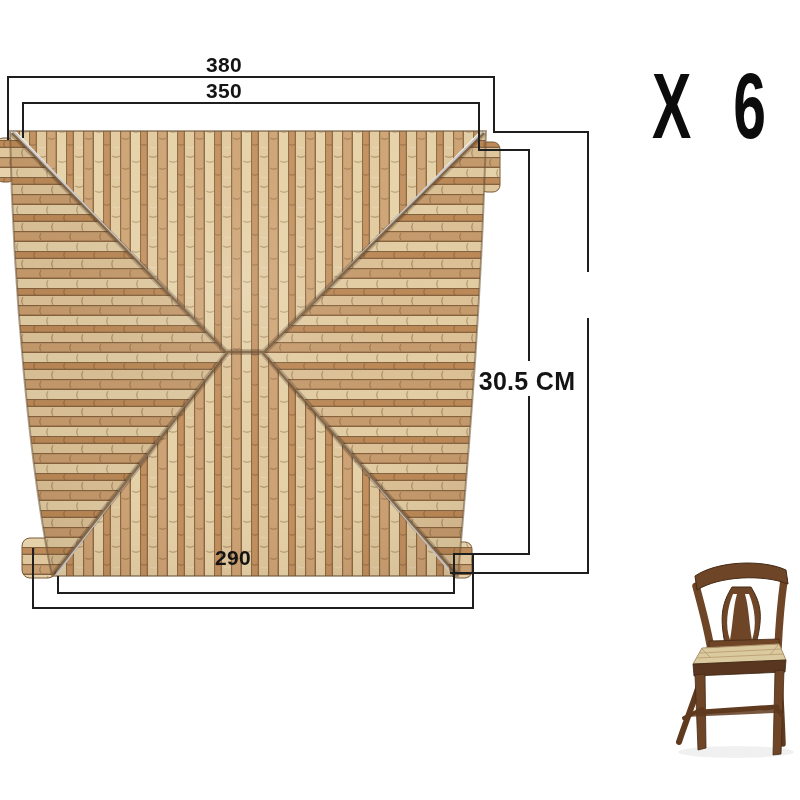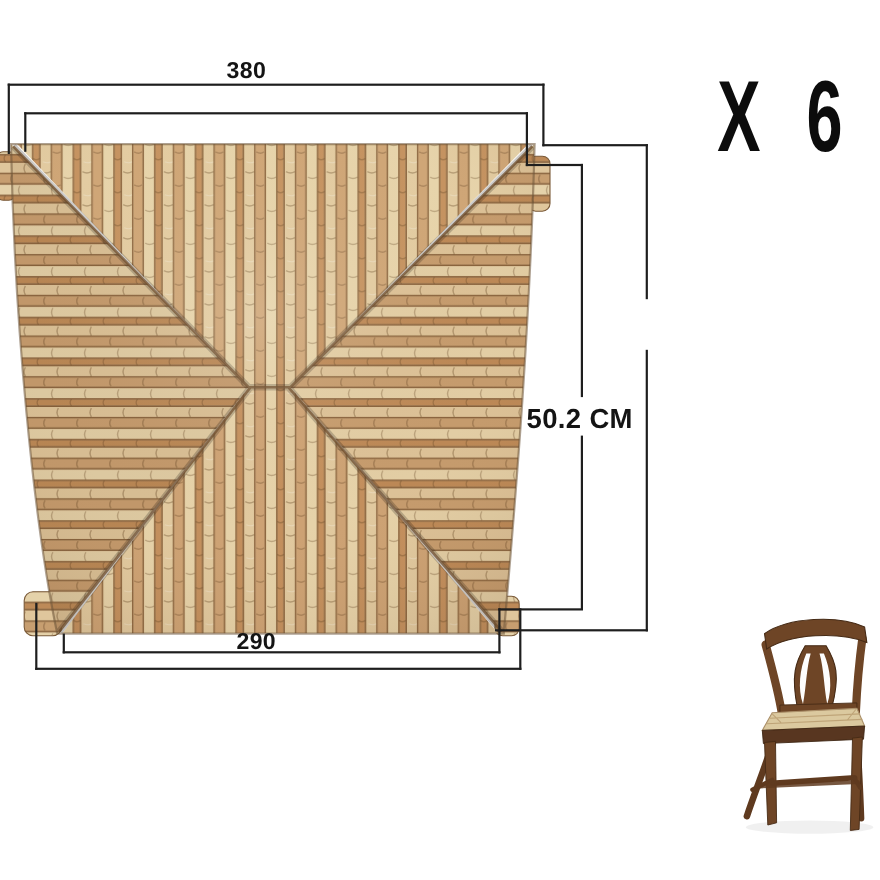--- a/index.html
+++ b/index.html
@@ -107,22 +107,23 @@
     <div class="hline" style="left:450px;top:572px;width:139px;"></div>
     <div class="hline" style="left:57px;top:592px;width:398px;"></div>
     <div class="vline" style="left:57px;top:576px;height:18px;"></div>
     <div class="vline" style="left:453px;top:553px;height:41px;"></div>
     <div class="hline" style="left:32px;top:607px;width:442px;"></div>
     <div class="vline" style="left:32px;top:548px;height:61px;"></div>
     <div class="vline" style="left:472px;top:553px;height:56px;"></div>
   </div>
 
   <div class="dim dim-sm" style="left:164px;top:53px;width:120px;">380</div>
-  <div class="dim dim-bold" style="left:457px;top:367px;width:140px;">50.2 CM</div>
-  <div class="dim dim-sm" style="left:173px;top:572px;width:120px;">290</div>
+  <div class="dim dim-sm" style="left:164px;top:79px;width:120px;">350</div>
+  <div class="dim dim-bold" style="left:457px;top:367px;width:140px;">30.5 CM</div>
+  <div class="dim dim-sm" style="left:173px;top:546px;width:120px;">290</div>
 
   <div id="qty">X 6</div>
 
   <svg id="chair-svg" width="138" height="215" viewBox="0 0 138 215">
     <g>
 
       <ellipse cx="74" cy="200" rx="58" ry="6" fill="#000000" opacity="0.06"></ellipse>
 
       <path d="M47,100 C40,130 27,160 17,190" stroke="#5f3a1f" stroke-width="6" fill="none" stroke-linecap="round"></path>
       <path d="M116,96 C118,128 120,160 121,192" stroke="#5f3a1f" stroke-width="5.5" fill="none" stroke-linecap="round"></path>

